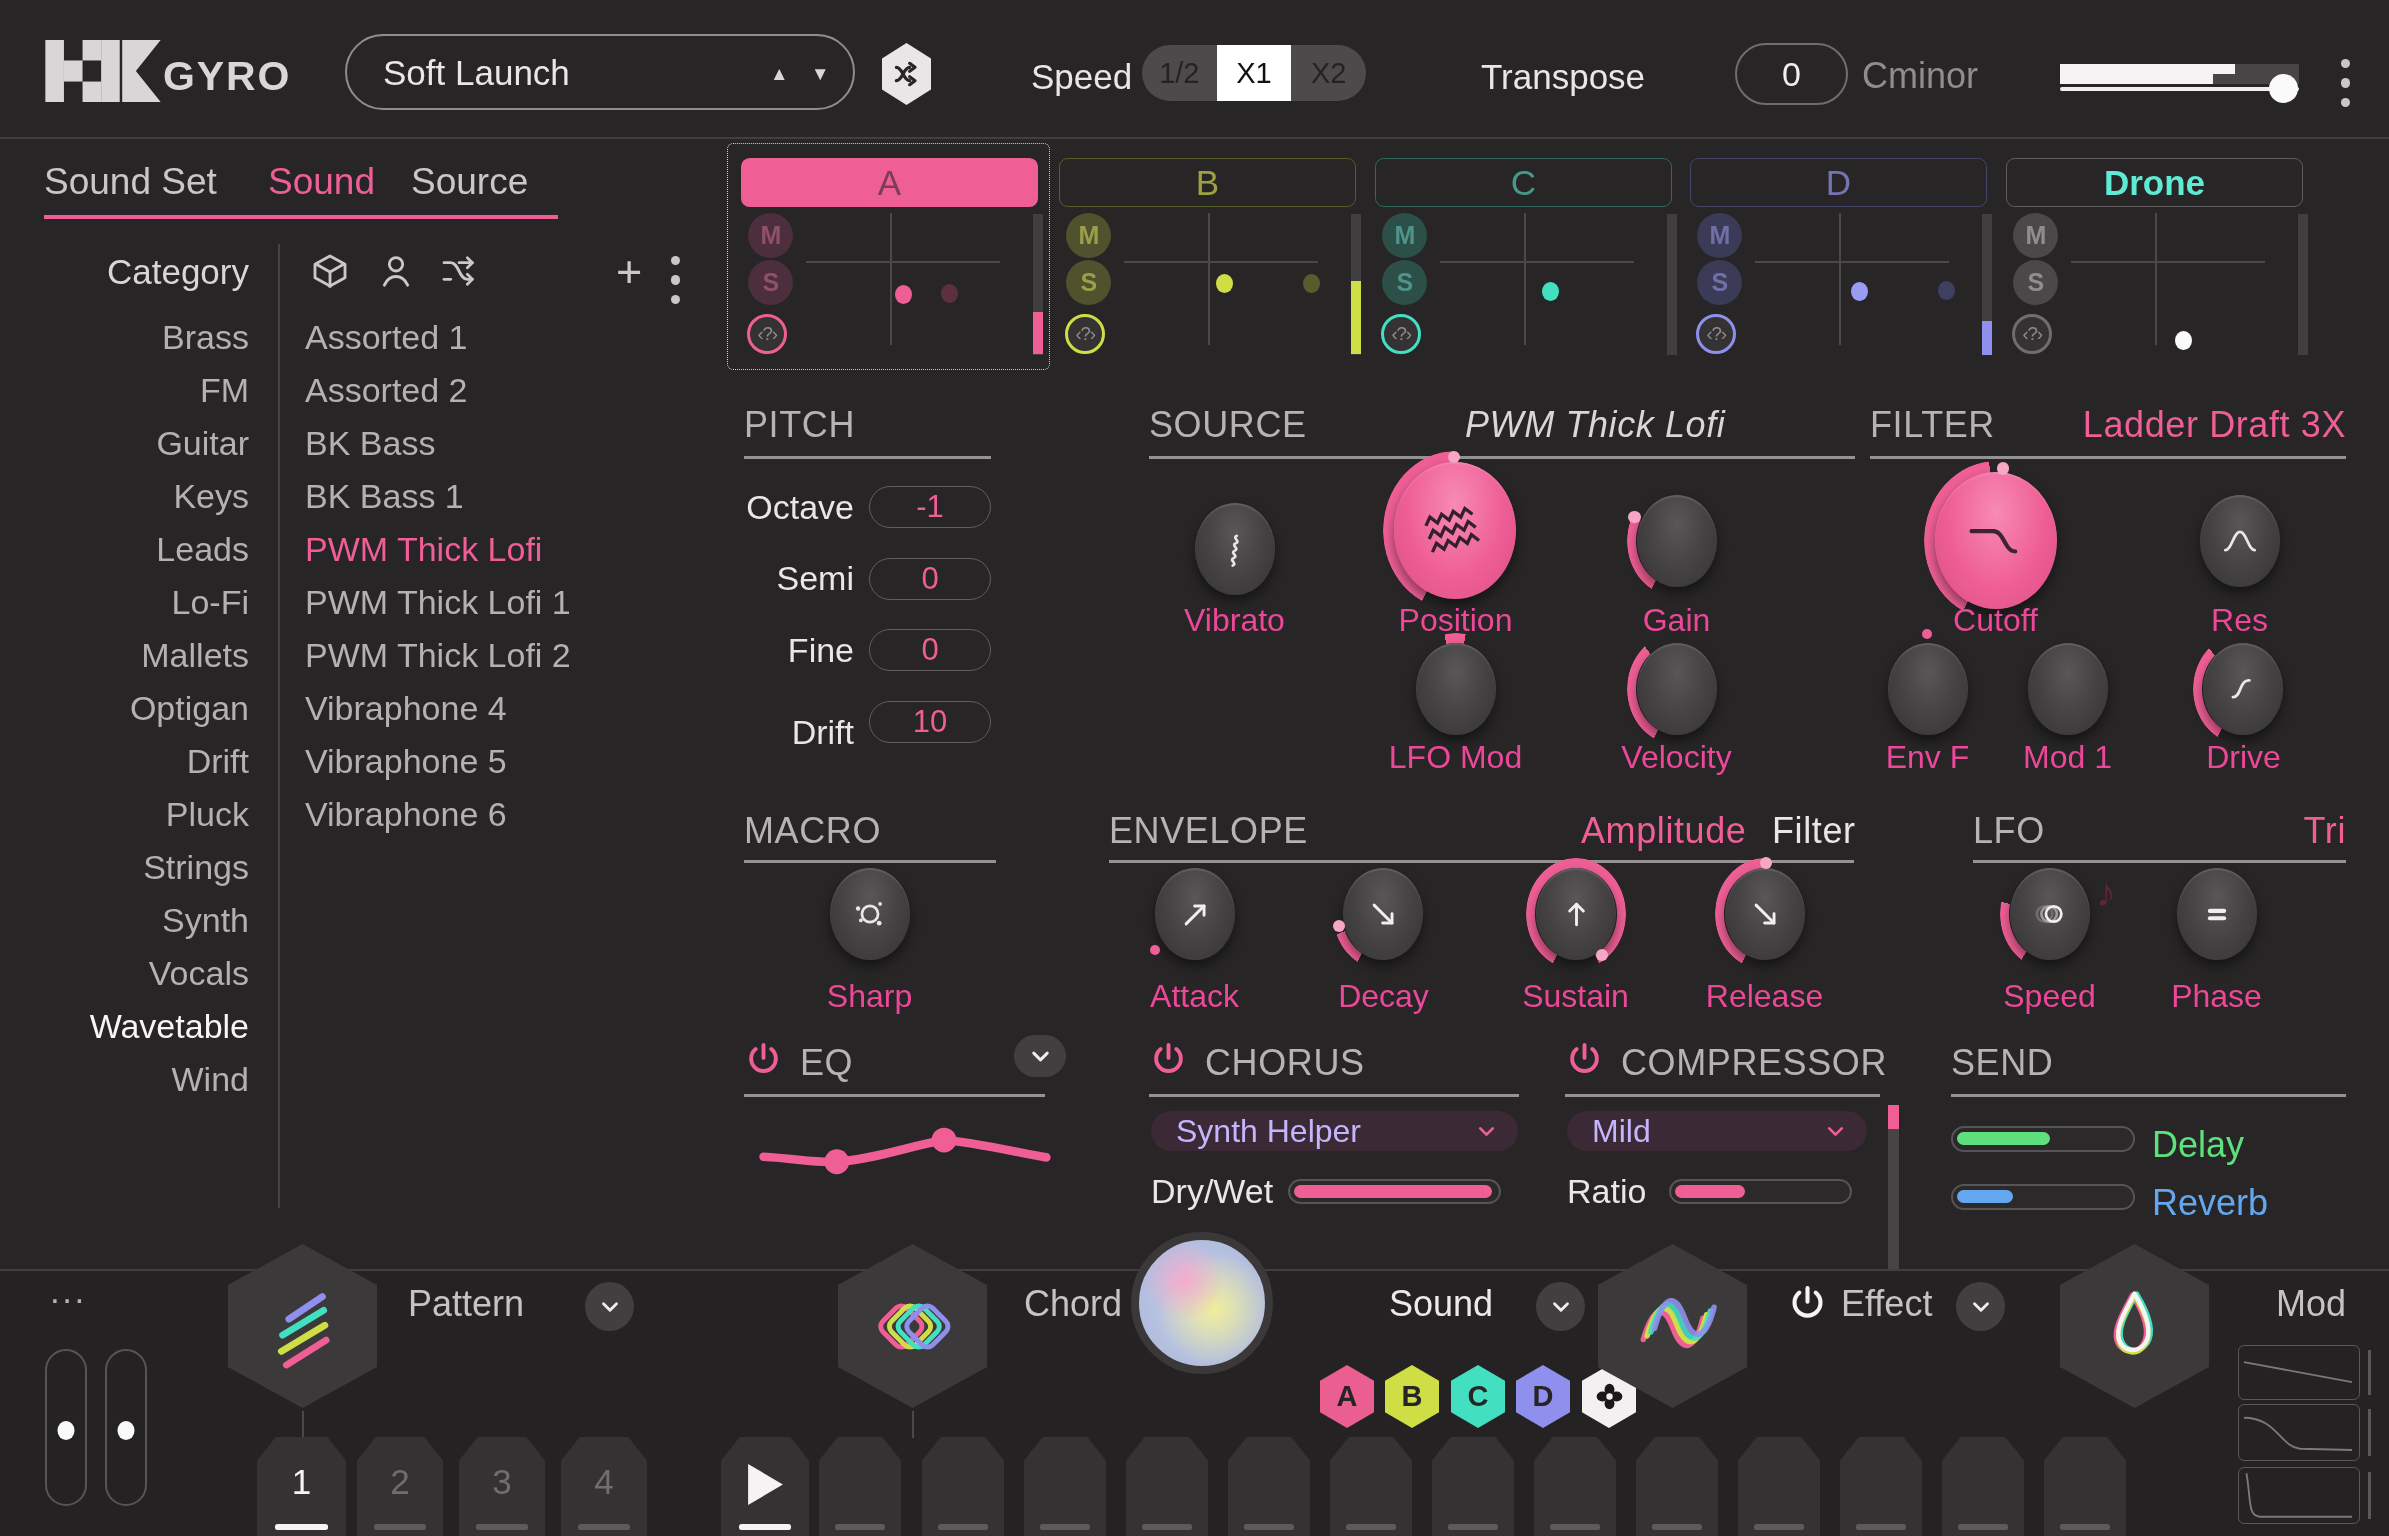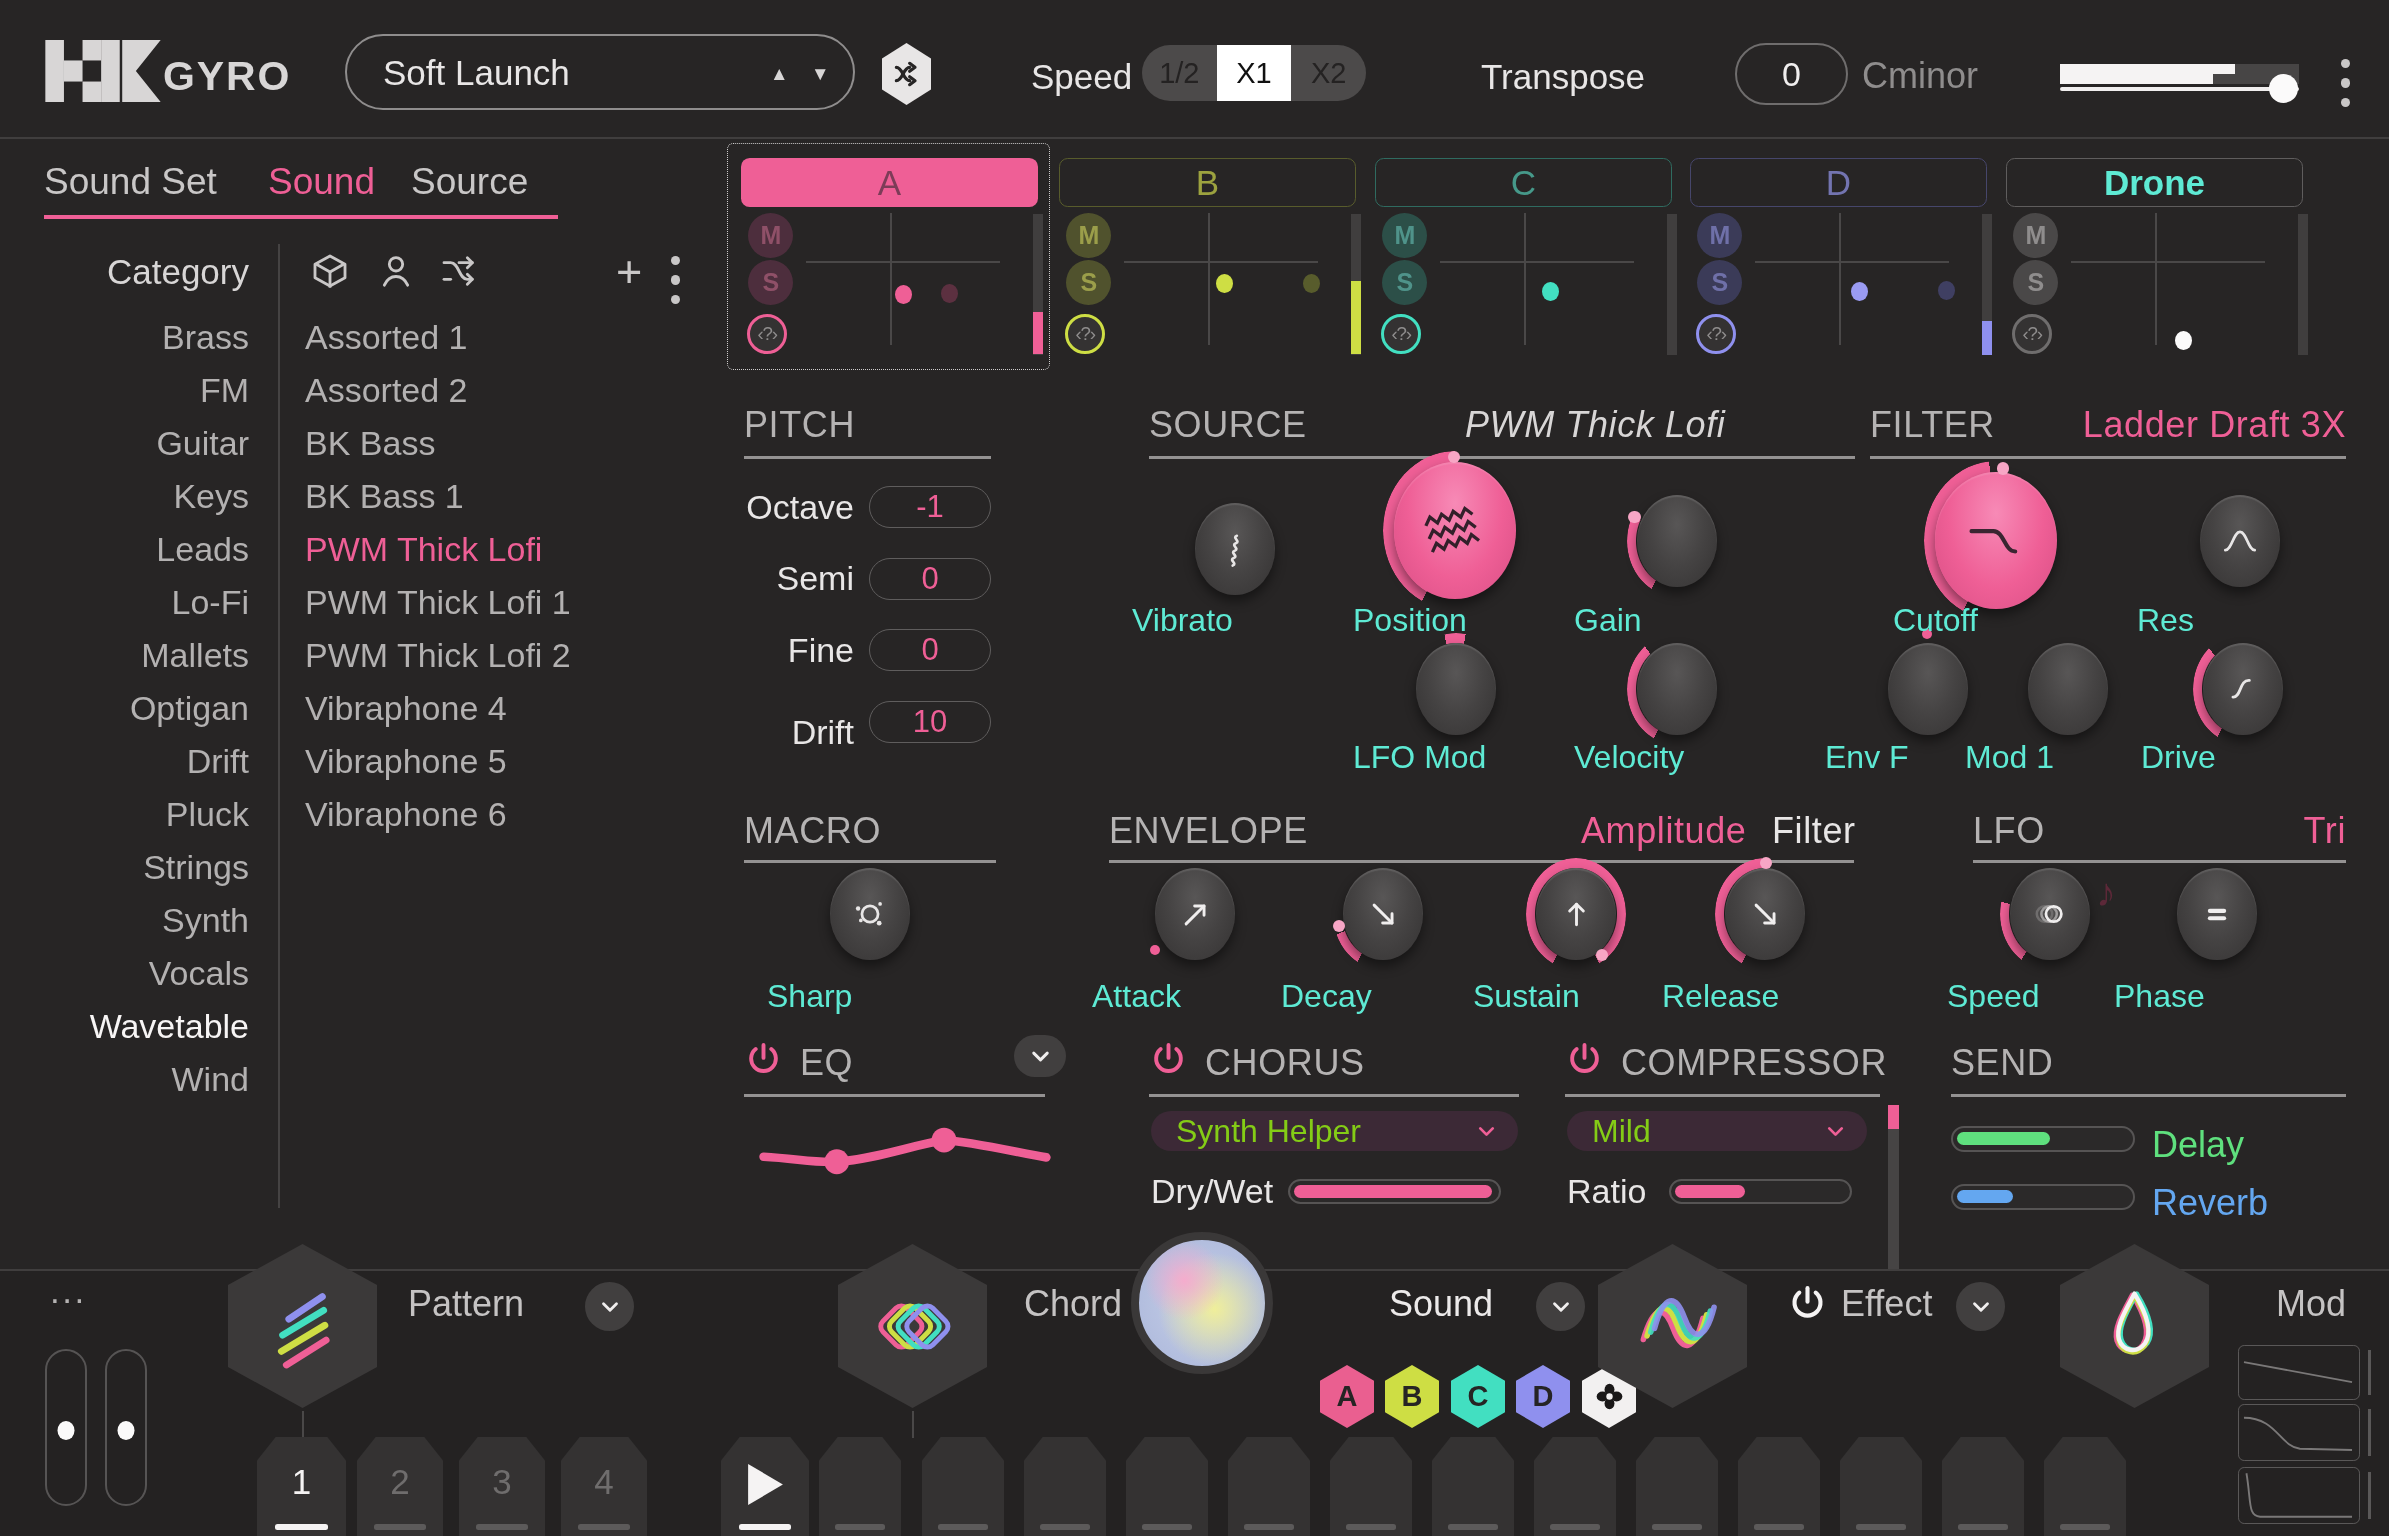--- a/index.html
+++ b/index.html
@@ -75,26 +75,26 @@
        background:radial-gradient(ellipse at 50% 32%,#585656 0%,#454343 48%,#343232 100%);
        box-shadow:0 6.2px 11.2px rgba(0,0,0,.45), inset 0 1.9px 1.2px rgba(255,255,255,.12);
        display:flex;align-items:center;justify-content:center;}
   .cap.pink{background:radial-gradient(ellipse at 50% 30%,#f78ab6 0%,#ef5f96 55%,#d84e84 100%);}
   .kw-s{width:100px;height:112px;}
   .kw-s .cap{left:10px;top:10px;width:80px;height:92px;}
   .kw-b{width:144px;height:159px;}
   .kw-b .cap{left:11.2px;top:11.2px;width:122px;height:137px;}
   .enddot{position:absolute;width:12.4px;height:12.4px;border-radius:50%;background:#f7a6c5;}
   .enddot.strong{background:#ef5f96;width:10px;height:10px;}
-  .k-label{position:absolute;width:205px;text-align:left;font-size:32px;color:#5eead4;}
+  .k-label{position:absolute;width:205px;text-align:center;font-size:32px;color:#ec4899;}
   
   .ovalbtn{position:absolute;width:52px;height:42px;background:#413f3f;border-radius:25px;display:flex;
            align-items:center;justify-content:center;}
   .drop{position:absolute;width:367px;height:40px;background:#3c2936;border-radius:20px;display:flex;
-        align-items:center;font-size:32px;color:#84cc16;padding-left:25px;box-sizing:border-box;}
+        align-items:center;font-size:32px;color:#c4b5fd;padding-left:25px;box-sizing:border-box;}
   .drop svg{position:absolute;right:18.7px;}
   .hslider{position:absolute;height:25px;border:2.5px solid #565454;border-radius:13.7px;box-sizing:border-box;background:#2b2929;}
   .hslider i{position:absolute;left:3.7px;top:3.7px;height:13.7px;border-radius:6.8px;display:block;}
   .slabel{position:absolute;font-size:34px;color:#e8e6e6;}
   .cmeter{position:absolute;left:1888px;top:1105px;width:11.2px;height:175px;background:#464444;}
   .cmeter i{position:absolute;left:0;top:0;width:11.2px;height:23.6px;background:#ef5f96;display:block;}
   
   .bottombar{position:absolute;left:0;top:1269px;width:2389px;height:267px;background:#242222;border-top:2.5px solid #403e3e;}
   .hexbig{position:absolute;width:149px;height:164px;background:#3b3939;
           clip-path:polygon(50% 0,100% 25%,100% 75%,50% 100%,0 75%,0 25%);display:flex;align-items:center;justify-content:center;

